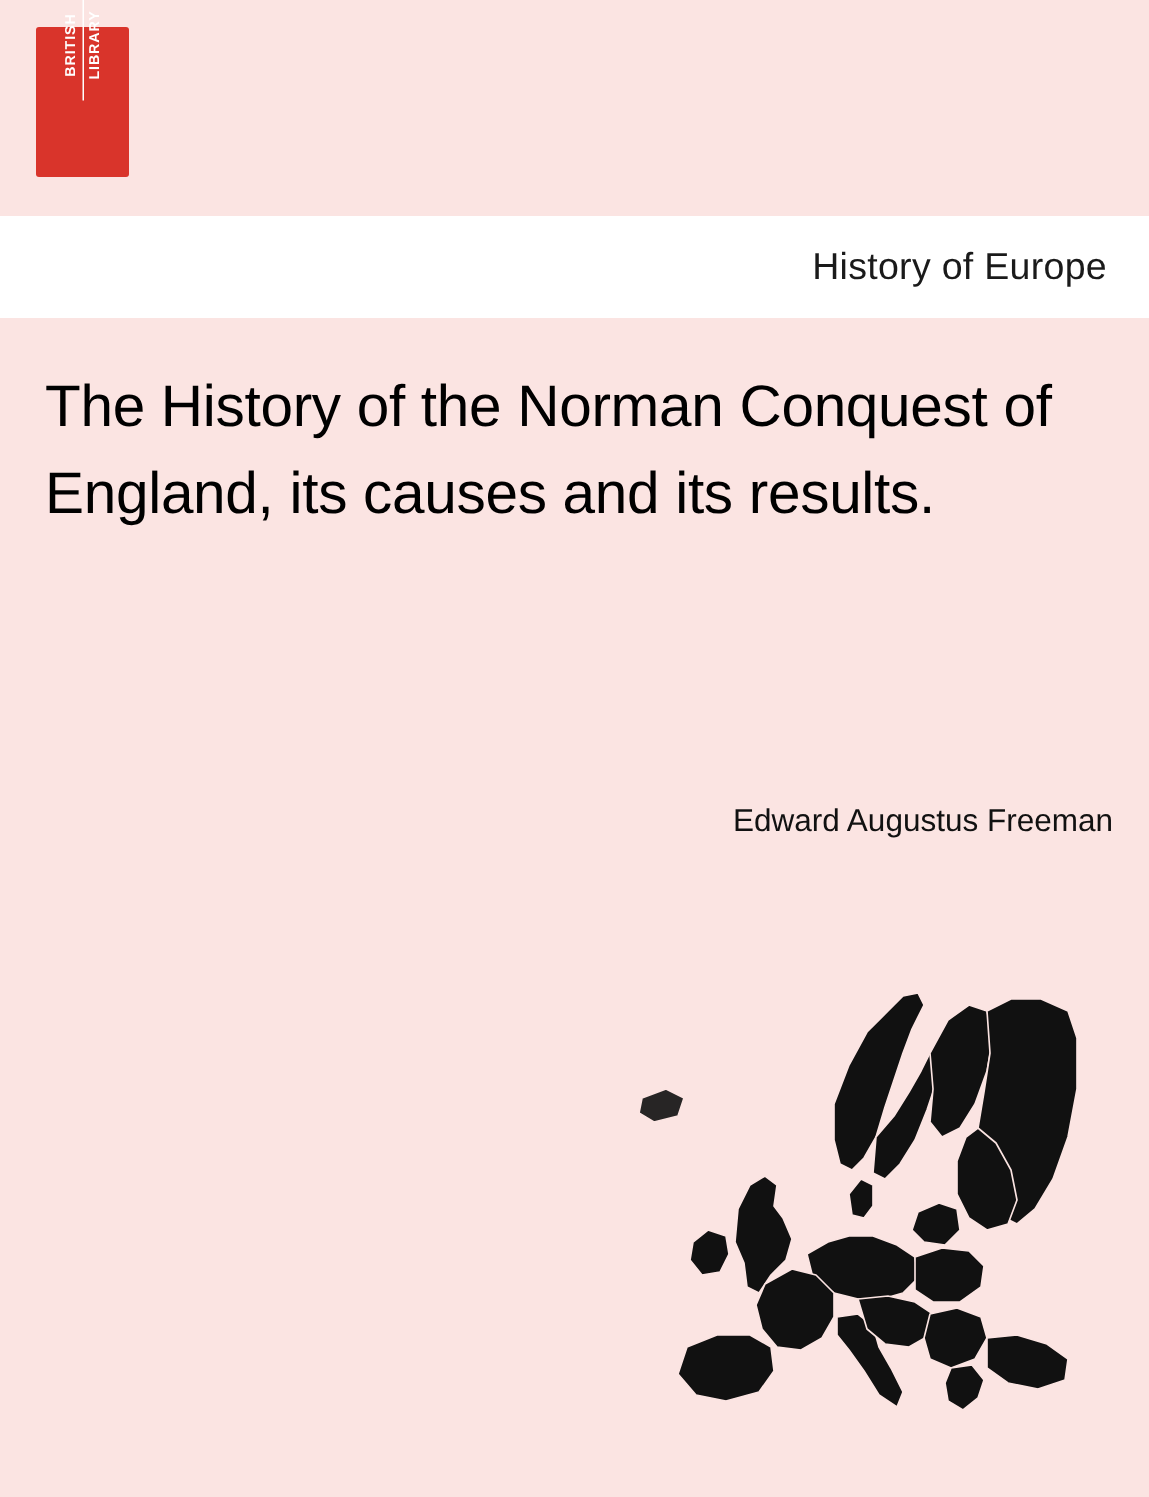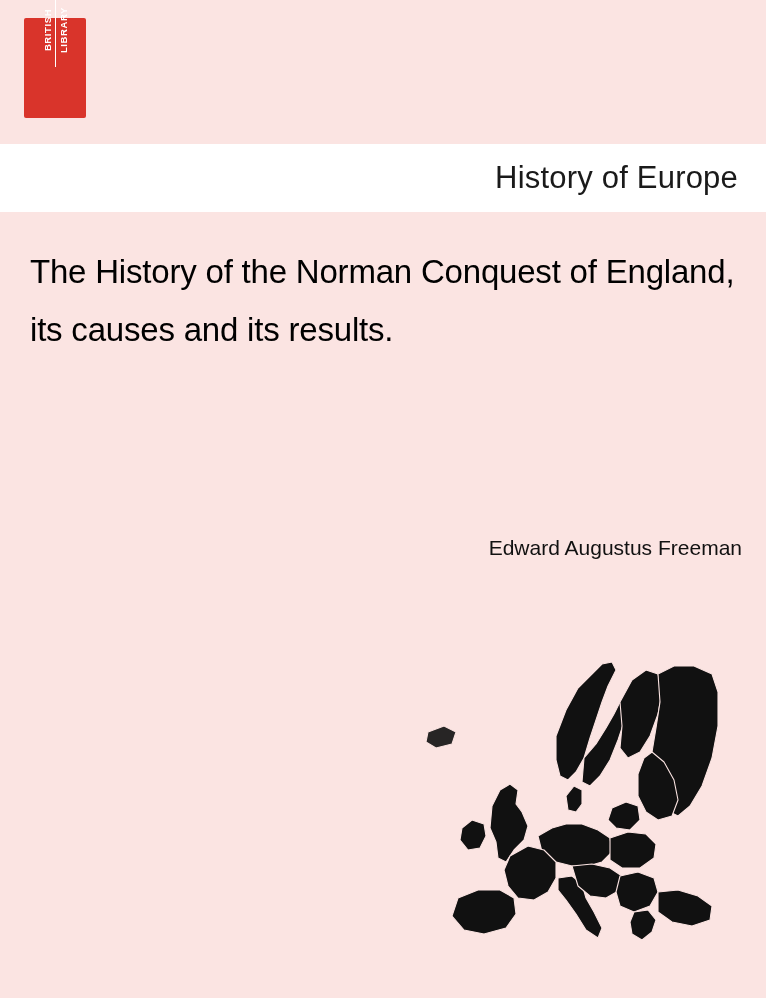--- a/index.html
+++ b/index.html
@@ -65,34 +65,34 @@
     left: 0;
     top: 144px;
     width: 766px;
     height: 68px;
     background: #ffffff;
     display: flex;
     align-items: center;
     justify-content: flex-end;
   }
   .subject-text {
-    font-size: 31px;
+    font-size: 25px;
     color: #1a1a1a;
     padding-right: 28px;
     letter-spacing: 0.2px;
   }
 
   .title-block {
     position: absolute;
     left: 30px;
     top: 243px;
     width: 706px;
   }
   .title-text {
-    font-size: 33px;
+    font-size: 39px;
     line-height: 58px;
     color: #000000;
     letter-spacing: -0.2px;
   }
 
   .author-block {
     position: absolute;
     left: 30px;
     top: 536px;
     width: 712px;

